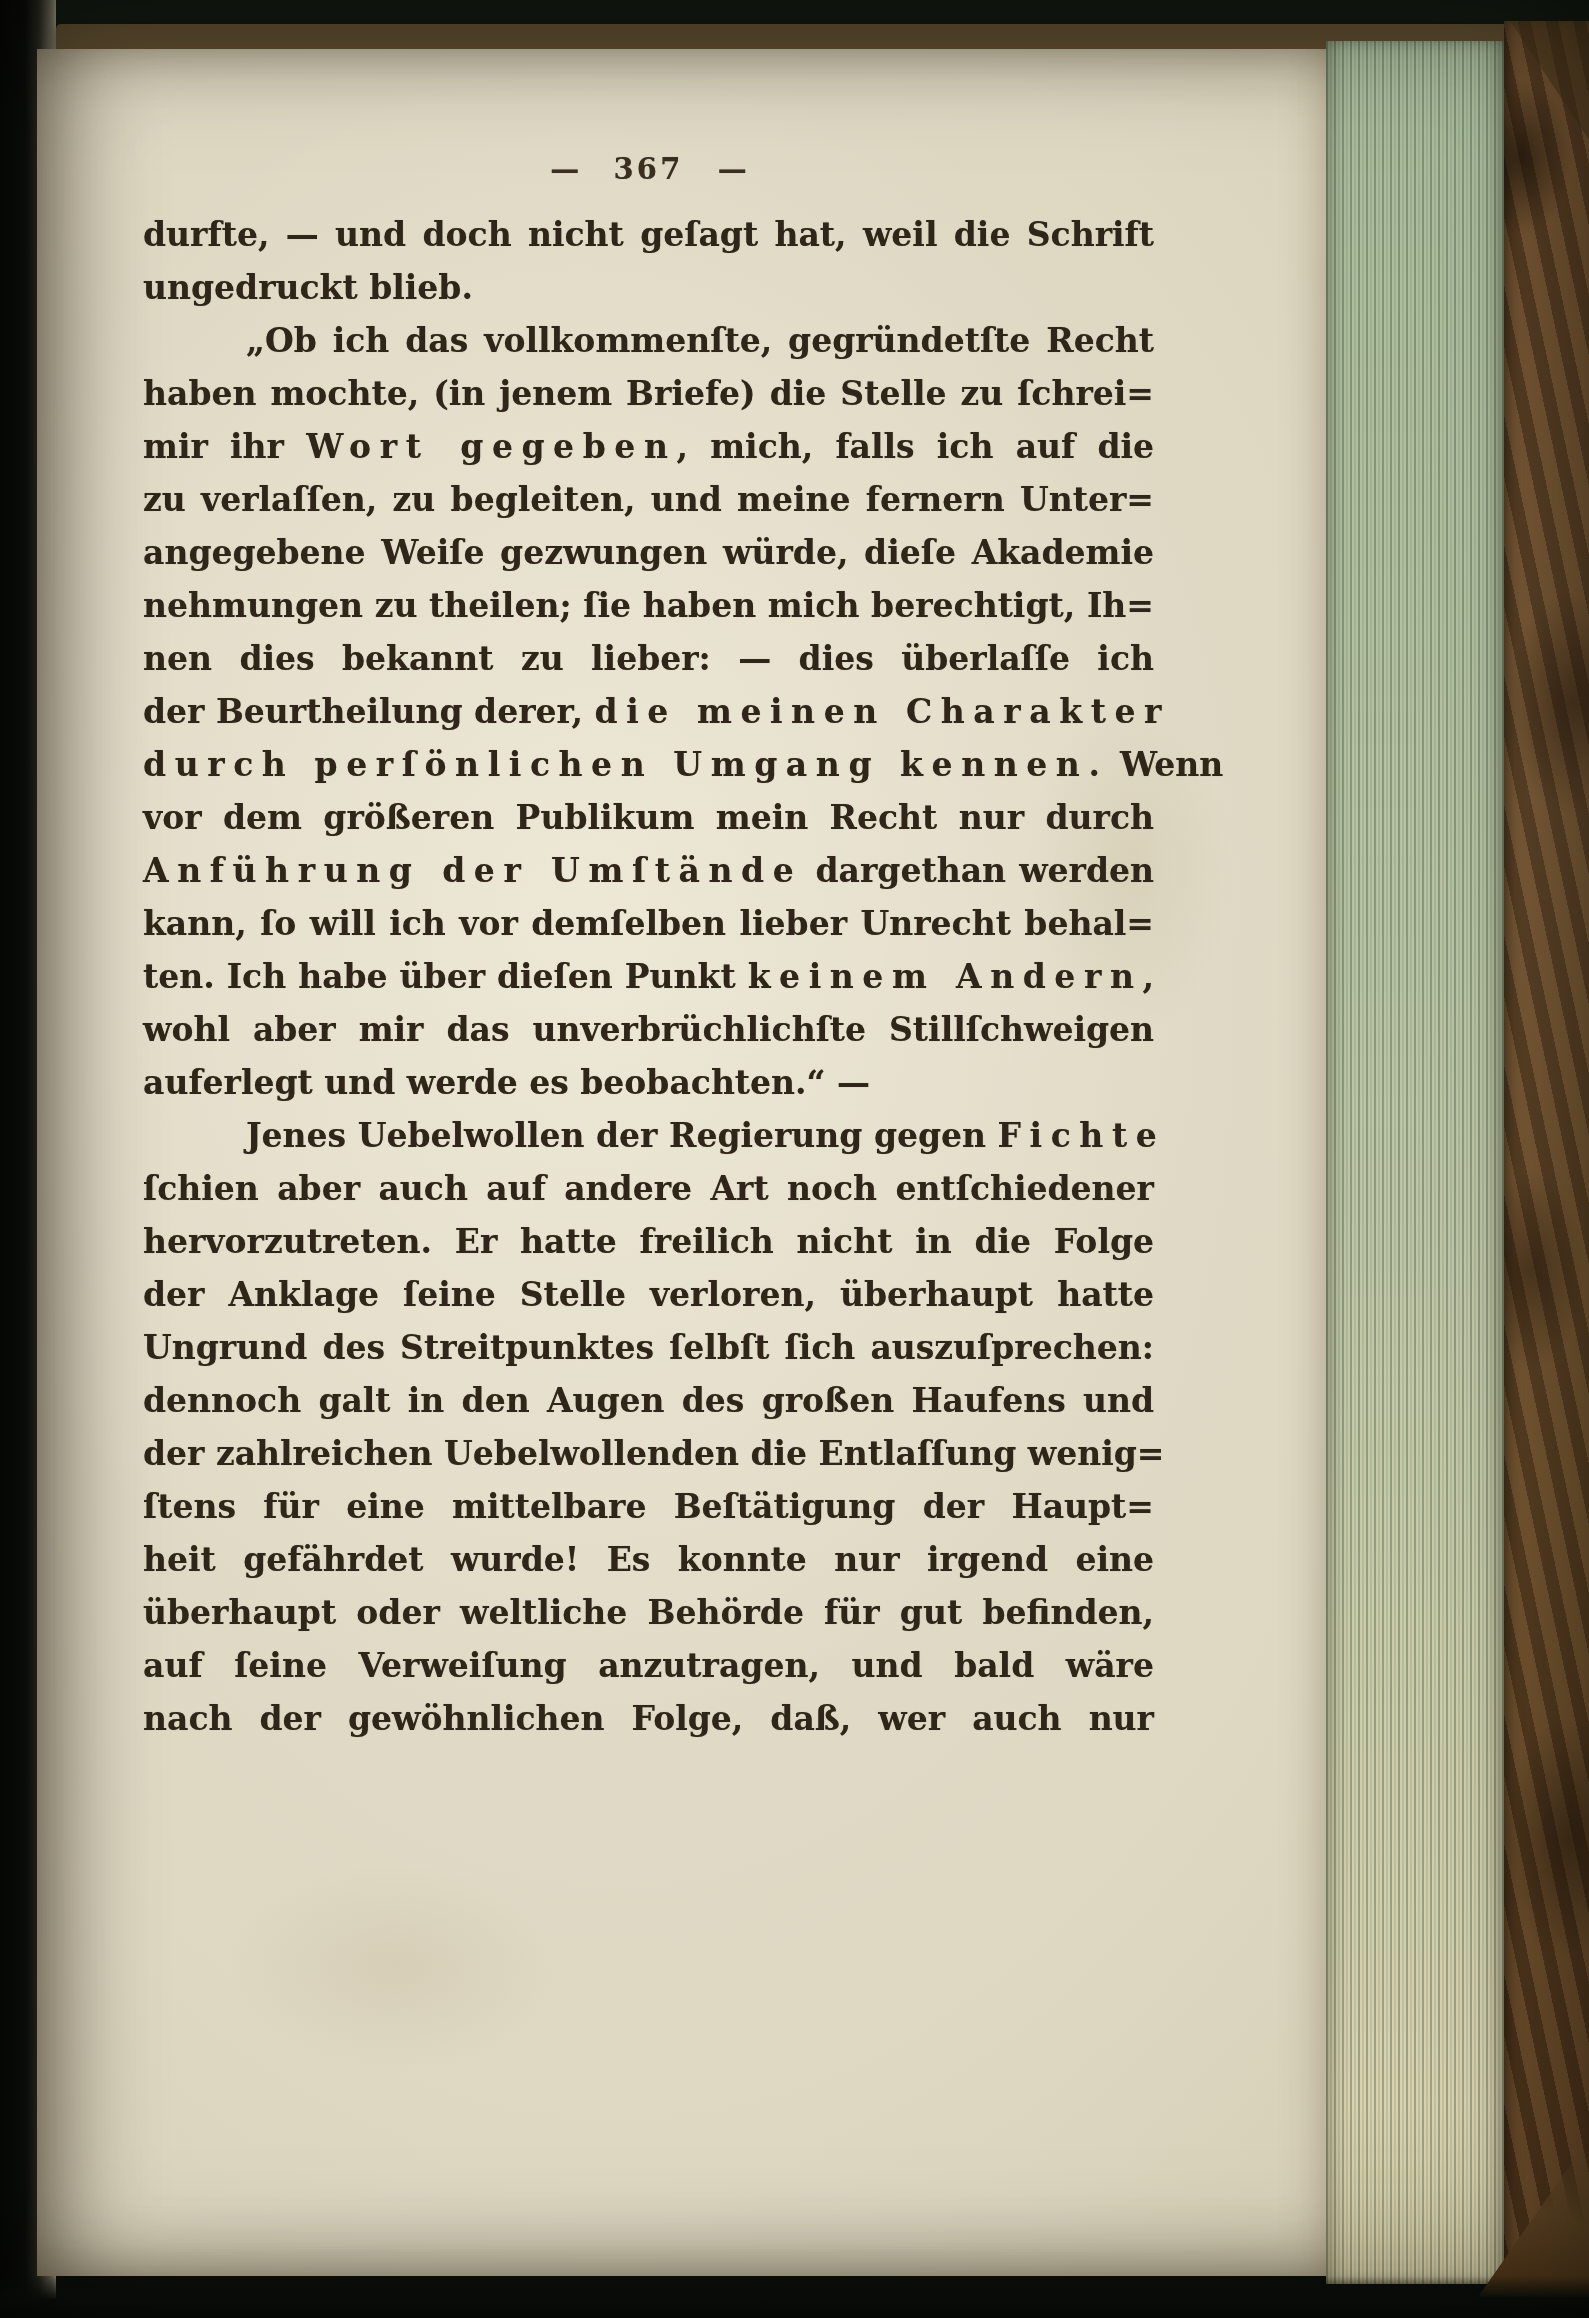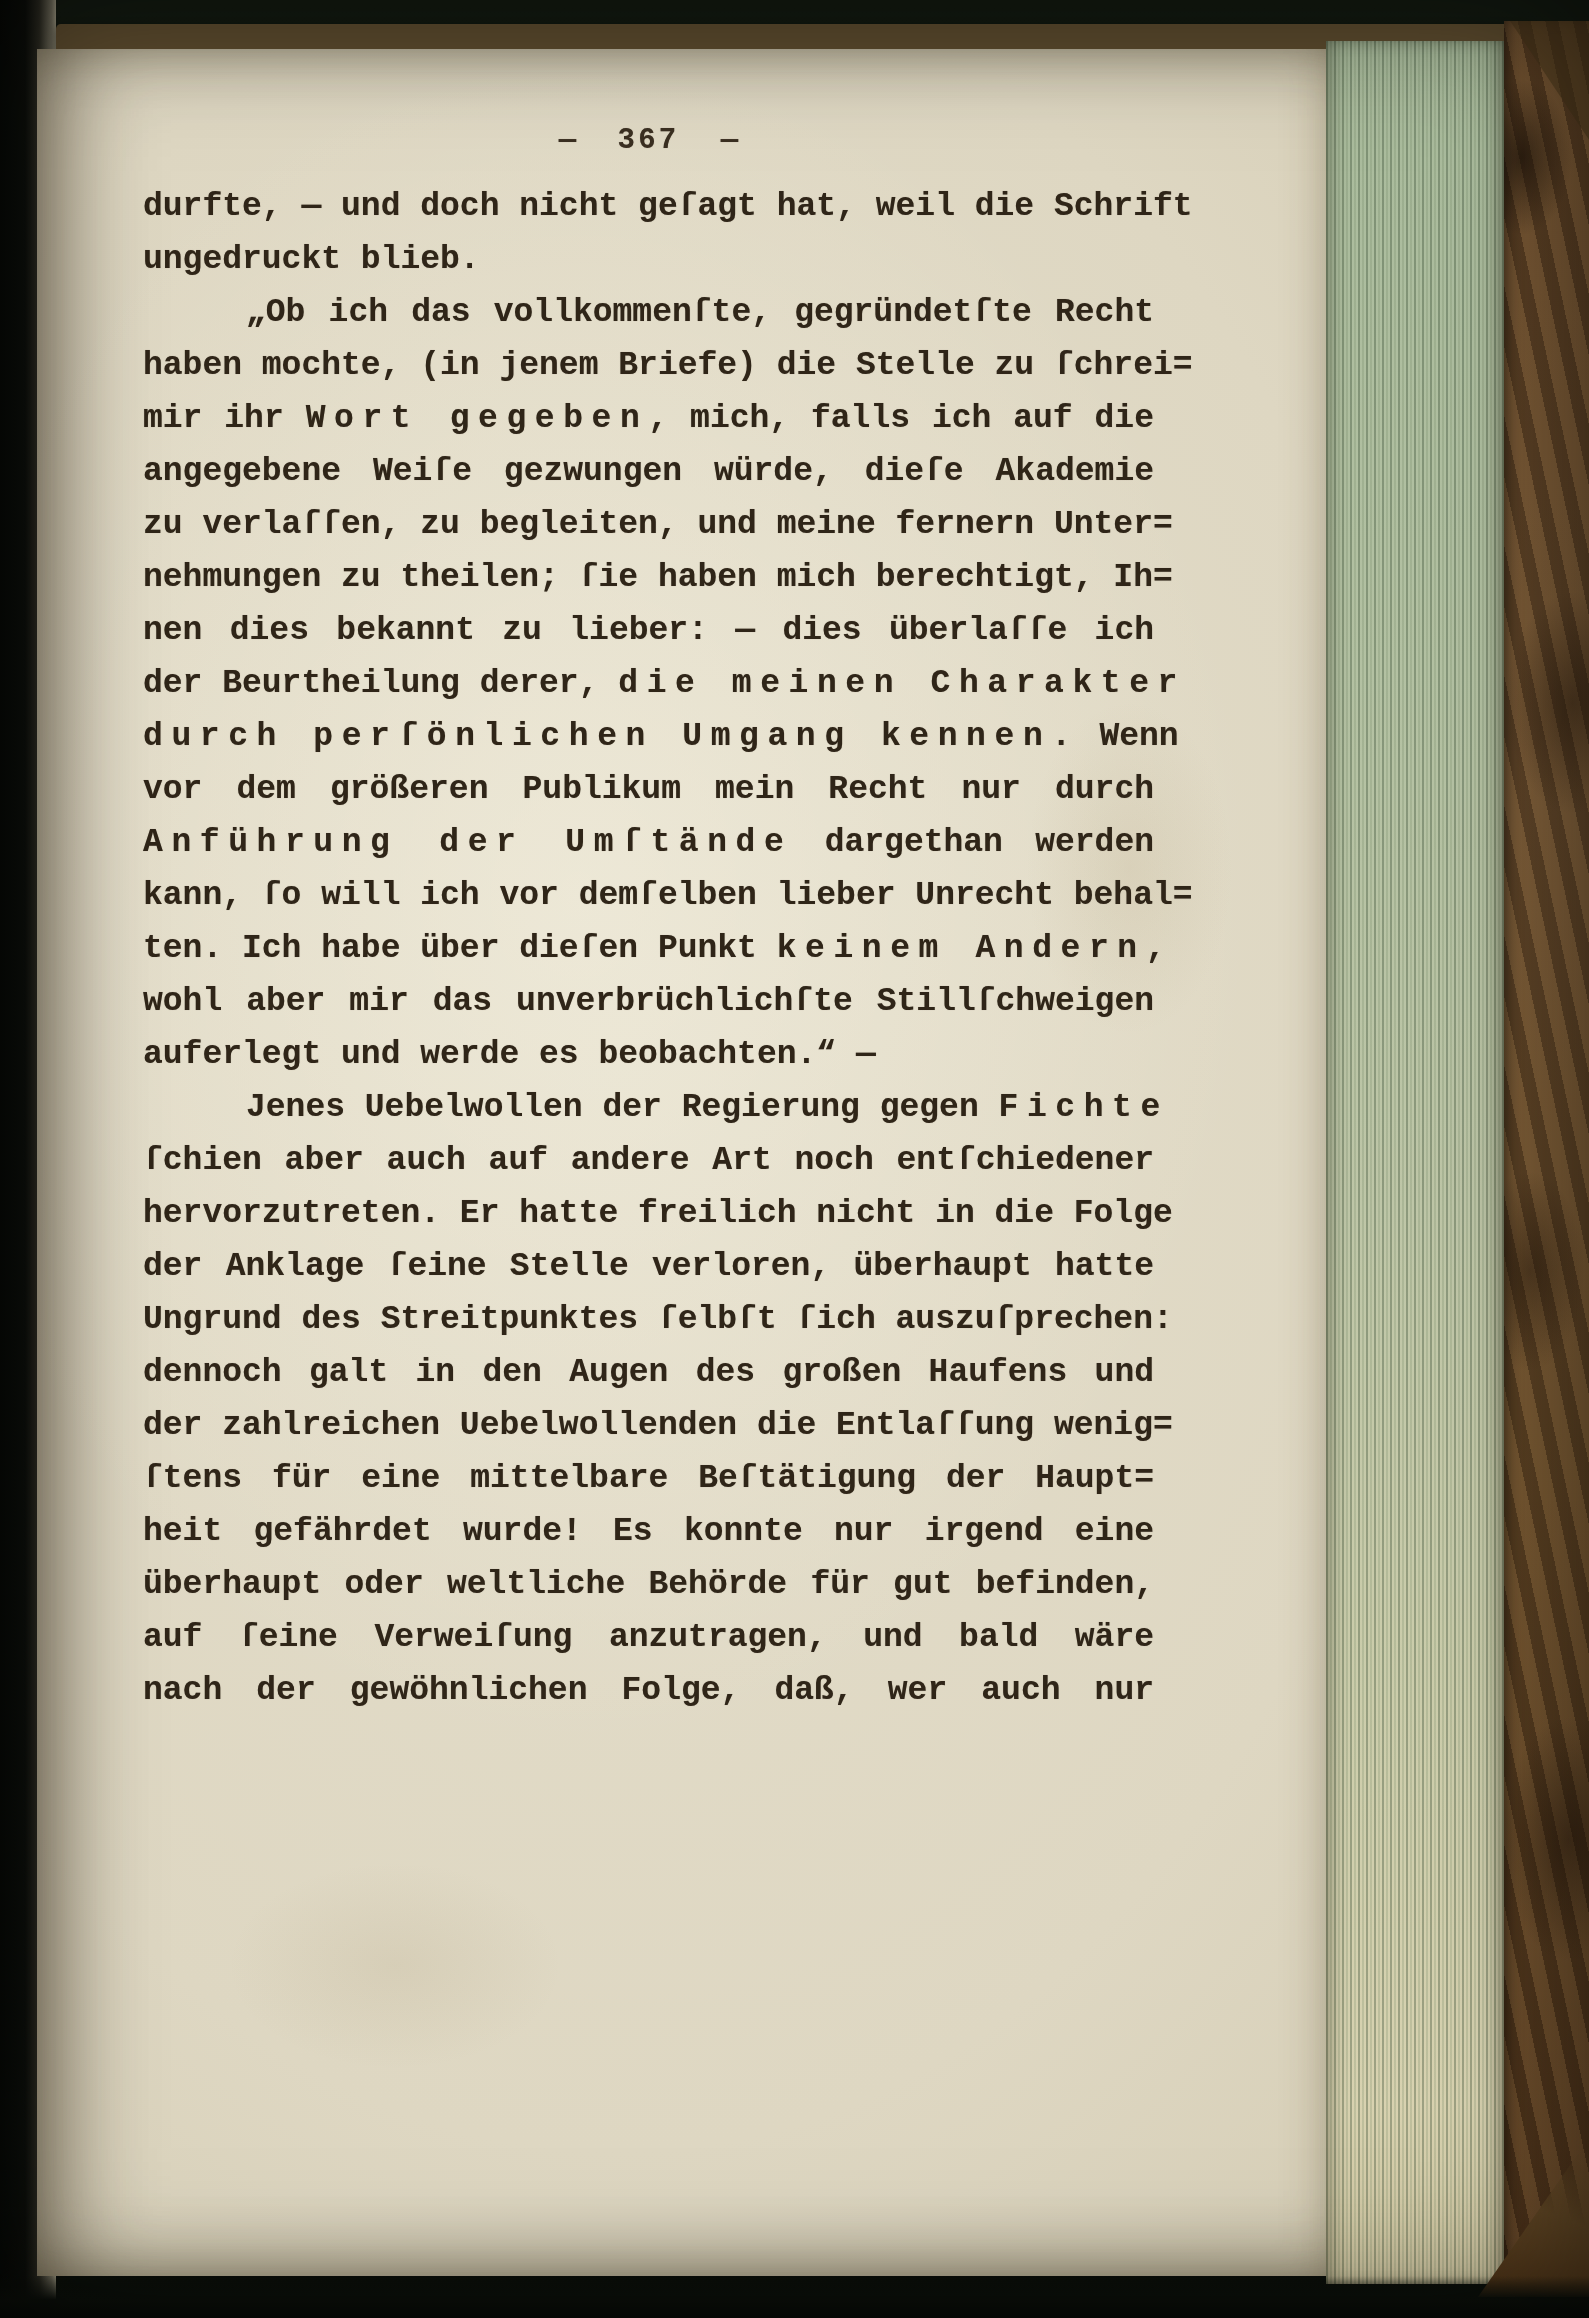--- a/index.html
+++ b/index.html
@@ -91,26 +91,25 @@
     background: linear-gradient(180deg, rgba(10,14,9,0) 0%, #0b0f0a 55%, #070a06 100%);
   }
   .vignette {
     position: absolute; inset: 0; pointer-events: none;
     box-shadow: inset 0 0 143px rgba(0,0,0,.55);
   }
 
   
   .textblock {
     position: absolute; left: 106px; top: 0; width: 1011px;
-    padding-top: 73px;
+    padding-top: 101px;
     color: #2f2518;
     font-weight: 700;
     font-size: 33px;
     text-shadow: 0 0 0.8px rgba(47,36,24,.35);
-    font-family: Liberation Mono, monospace;
   }
   .pagenum {
     height: 38px; line-height: 38px;
     text-align: center;
     font-size: 29px;
     color: #3a2f21;
   }
   .pagenum .num { margin: 0 24px; letter-spacing: 3.2px; }
   .bodytext { margin-top: 20px; }
   .line {
@@ -143,22 +142,22 @@
       </div>
       <div class="bodytext">
           <div class="para">
             <div class="line"><span>durfte, — und doch nicht geſagt hat, weil die Schrift</span></div>
             <div class="line line-last"><span>ungedruckt blieb.</span></div>
           </div>
           <div class="para indent">
             <div class="line"><span>„Ob ich das vollkommenſte, gegründetſte Recht</span></div>
             <div class="line"><span>haben mochte, (in jenem Briefe) die Stelle zu ſchrei=</span></div>
             <div class="line"><span>mir ihr </span><span class="sperr">Wort gegeben</span><span>, mich, falls ich auf die</span></div>
+            <div class="line"><span>zu verlaſſen, zu begleiten, und meine fernern Unter=</span></div>
             <div class="line"><span>angegebene Weiſe gezwungen würde, dieſe Akademie</span></div>
-            <div class="line"><span>zu verlaſſen, zu begleiten, und meine fernern Unter=</span></div>
             <div class="line"><span>nehmungen zu theilen; ſie haben mich berechtigt, Ih=</span></div>
             <div class="line"><span>nen dies bekannt zu lieber: — dies überlaſſe ich</span></div>
             <div class="line"><span>der Beurtheilung derer, </span><span class="sperr">die meinen Charakter</span></div>
             <div class="line"><span class="sperr">durch perſönlichen Umgang kennen.</span><span> Wenn</span></div>
             <div class="line"><span>vor dem größeren Publikum mein Recht nur durch</span></div>
             <div class="line"><span class="sperr">Anführung der Umſtände</span><span> dargethan werden</span></div>
             <div class="line"><span>kann, ſo will ich vor demſelben lieber Unrecht behal=</span></div>
             <div class="line"><span>ten. Ich habe über dieſen Punkt </span><span class="sperr">keinem Andern</span><span>,</span></div>
             <div class="line"><span>wohl aber mir das unverbrüchlichſte Stillſchweigen</span></div>
             <div class="line line-last"><span>auferlegt und werde es beobachten.“ —</span></div>

